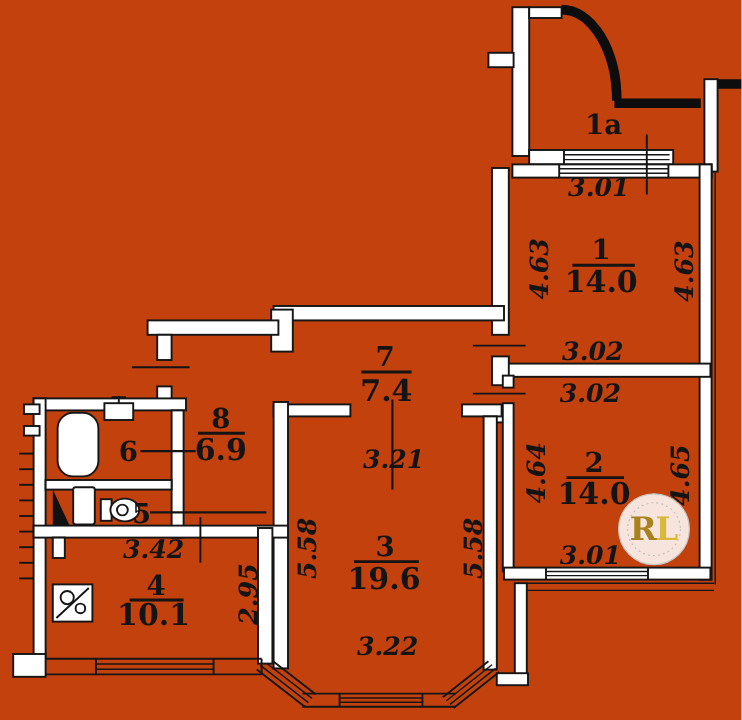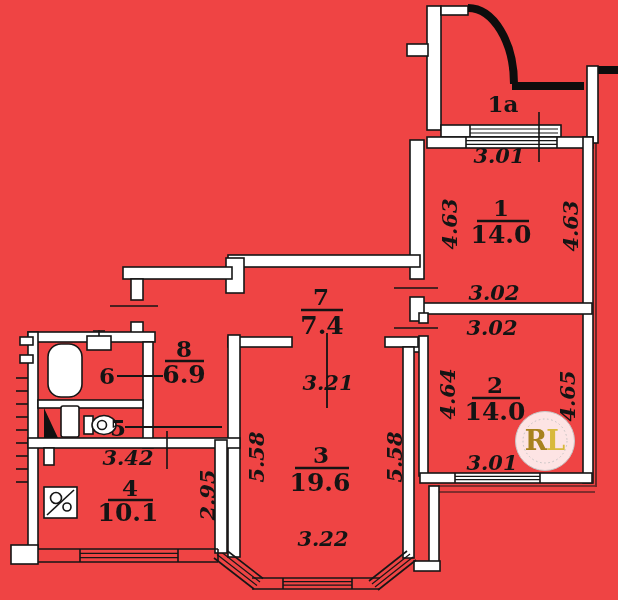--- a/index.html
+++ b/index.html
@@ -1,16 +1,16 @@
 <!DOCTYPE html>
 <html><head>
 <meta charset="utf-8">
 <style>
   html,body{margin:0;padding:0;background:#fdfdfd;}
-  .stage{width:618px;height:600px;position:relative;background:#ef4444;overflow:hidden;}
+  .stage{width:618px;height:600px;position:relative;background:#c2410c;overflow:hidden;}
   svg{display:block;}
   .w{fill:#ffffff;stroke:#161616;stroke-width:1.6;}
   .ln{stroke:#161616;stroke-width:1.6;fill:none;}
   .thin{stroke-width:1.2;}
   .thick{stroke:#0d0d0d;stroke-width:8;fill:none;stroke-linecap:butt;}
   .t{font-family:"DejaVu Serif",serif;fill:#141414;}
   .num{font-weight:bold;font-size:23px;text-anchor:middle;}
   .area{font-weight:bold;font-size:25px;text-anchor:middle;}
   .dim{font-weight:bold;font-style:italic;font-size:21px;text-anchor:middle;}
   .ul{stroke:#141414;stroke-width:2.4;}

